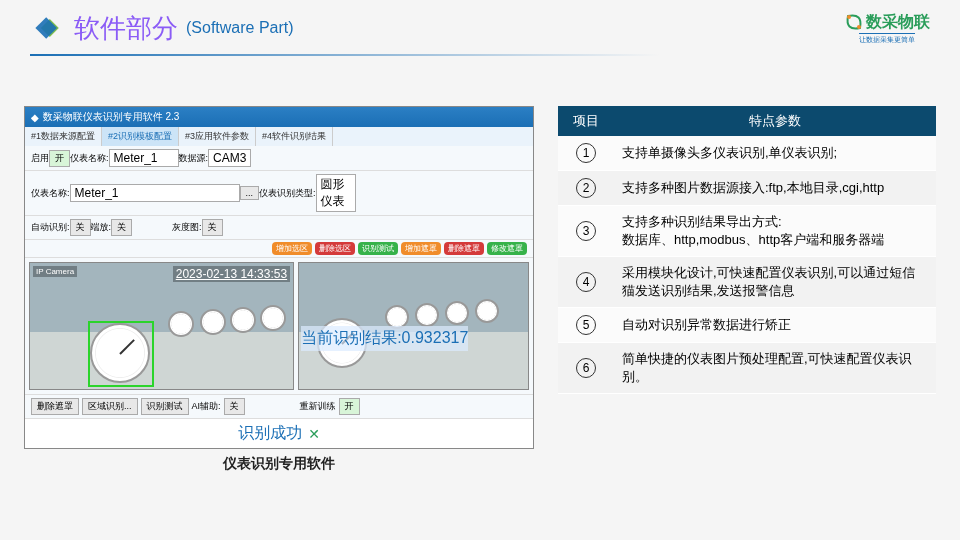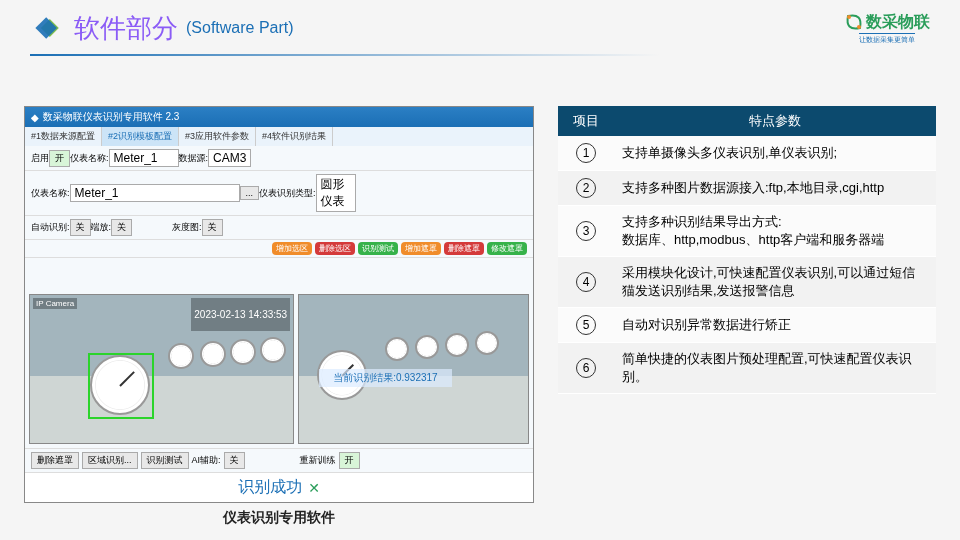--- a/index.html
+++ b/index.html
@@ -25,28 +25,28 @@
   .sw-field { border: 1px solid #aaa; background:#fff; padding:1px 4px; font-size:12px;}
   .sw-btn { background:#e8e8e8; border:1px solid #aaa; padding:1px 5px; font-size:9px;}
   .sw-btn.green { background:#d8f5d8; }
   .sw-subtabs { display:flex; background:#f5f9fc; font-size:9px; border-bottom:1px solid #ddd;}
   .sw-subtab { padding:3px 8px; border:1px solid #ccc; margin:2px; background:#fff;}
   .sw-subtab.hi { border-bottom:2px solid #d22;}
   .sw-subtab.hi2 { color:#ff6a00; border-color:#ff6a00;}
   .sw-smallbtns { display:flex; gap:3px; padding:2px 6px; justify-content:flex-end; background:#f5f9fc; border-bottom:1px solid #ddd;}
   .sw-sb { font-size:8px; color:#fff; padding:1px 4px; border-radius:4px;}
   .cam-area { display:flex; gap:4px; padding:4px; background:#f5f9fc;}
-  .cam-img { position:relative; height:150px; background:linear-gradient(#a3b5bd 55%, #cfd6d4 55%); flex:1; border:1px solid #888;margin-top:32px;}
+  .cam-img { position:relative; height:128px; background:linear-gradient(#a3b5bd 55%, #cfd6d4 55%); flex:1; border:1px solid #888;}
   .cam-img.left-cam{flex:1.15;}
   .cam-label { position:absolute; top:3px; left:3px; font-size:8px; color:#fff; background:rgba(0,0,0,.3); padding:1px 3px;}
-  .cam-date { position:absolute; top:3px; right:3px; font-size:10px; color:#fff; background:rgba(0,0,0,.3); padding:11px 3px;}
+  .cam-date { position:absolute; top:3px; right:3px; font-size:12px; color:#fff; background:rgba(0,0,0,.3); padding:1px 3px;text-decoration:underline;}
   .gauge { position:absolute; border-radius:50%; background:radial-gradient(circle,#fff 60%,#eee 62%,#fff 64%); border:2px solid #999;}
   .gauge-needle{position:absolute;left:50%;top:50%;width:35%;height:2px;background:#333;transform-origin:left center;transform:rotate(-45deg);}
   .green-box{position:absolute;border:2px solid #2bd42b;}
-  .result-overlay{position:absolute;top:50%;left:20px;font-size:10px;color:#1b6fb5;background:rgba(220,235,255,.7);padding:2px 14px;}
+  .result-overlay{position:absolute;top:50%;left:2px;font-size:16px;color:#1b6fb5;background:rgba(220,235,255,.7);padding:2px 0;}
   .sw-bottom{display:flex;align-items:center;gap:3px;padding:3px 6px;background:#f5f9fc;border-top:1px solid #ddd;font-size:9px;}
   .sw-result-row{display:flex;align-items:center;padding:3px 6px;border-top:1px solid #ddd;font-size:9px;background:#fff;}
   .sw-success{text-align:center;padding:4px;color:#1b6fb5;font-size:16px;border-top:1px solid #ddd;display:flex;justify-content:center;align-items:center;gap:6px;}
   .sw-caption{text-align:center;font-size:14px;font-weight:bold;padding:6px 0;font-family:KaiTi,serif;color:#222;}
   .right{flex:1;}
   table{width:100%;border-collapse:collapse;font-size:13px;}
   th{background:#0c4a6e;color:#fff;padding:6px;text-align:center;font-weight:500;}
   th:first-child{width:56px;}
   td{padding:7px 8px;border-bottom:1px solid #fff;background:#fbfbfb;}
   td:first-child{text-align:center;}

